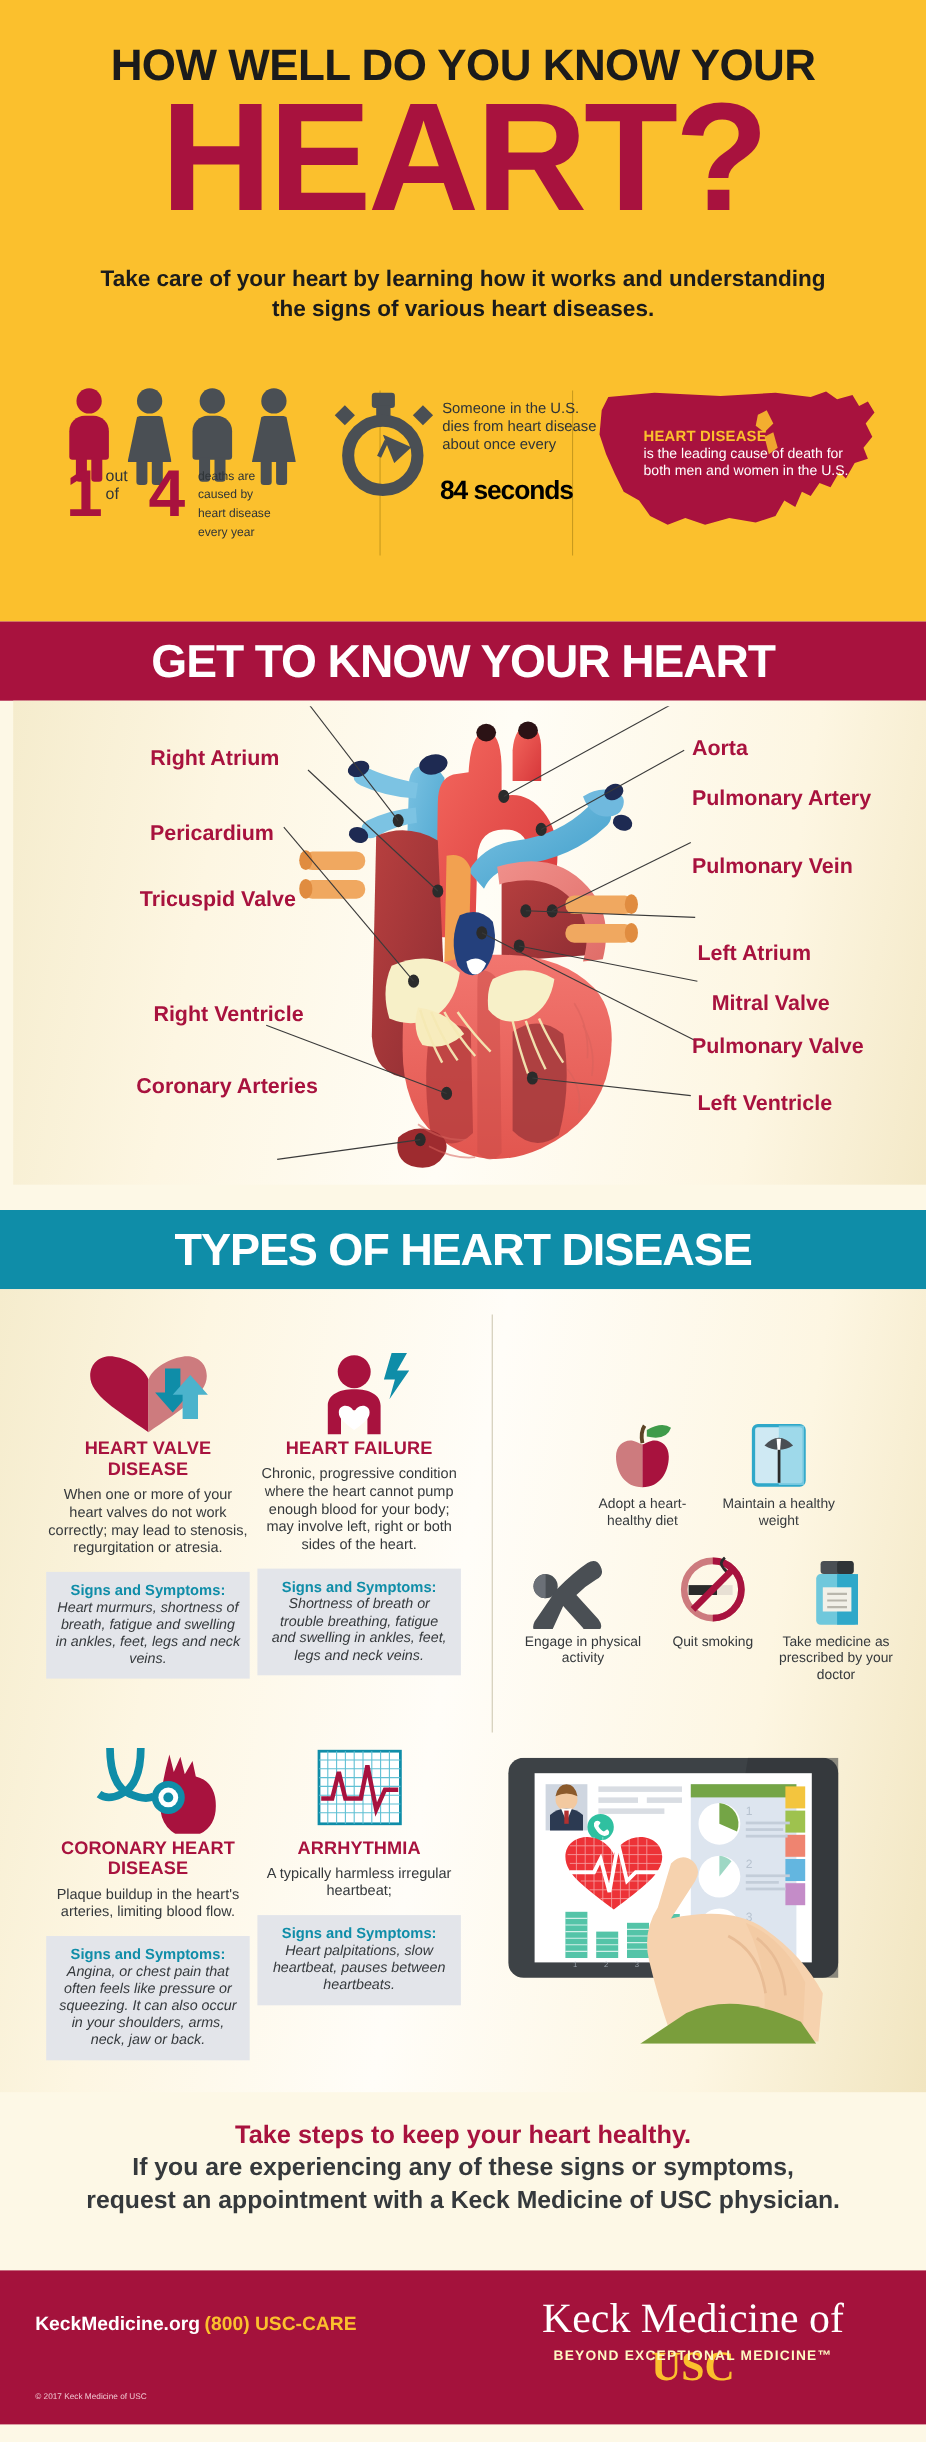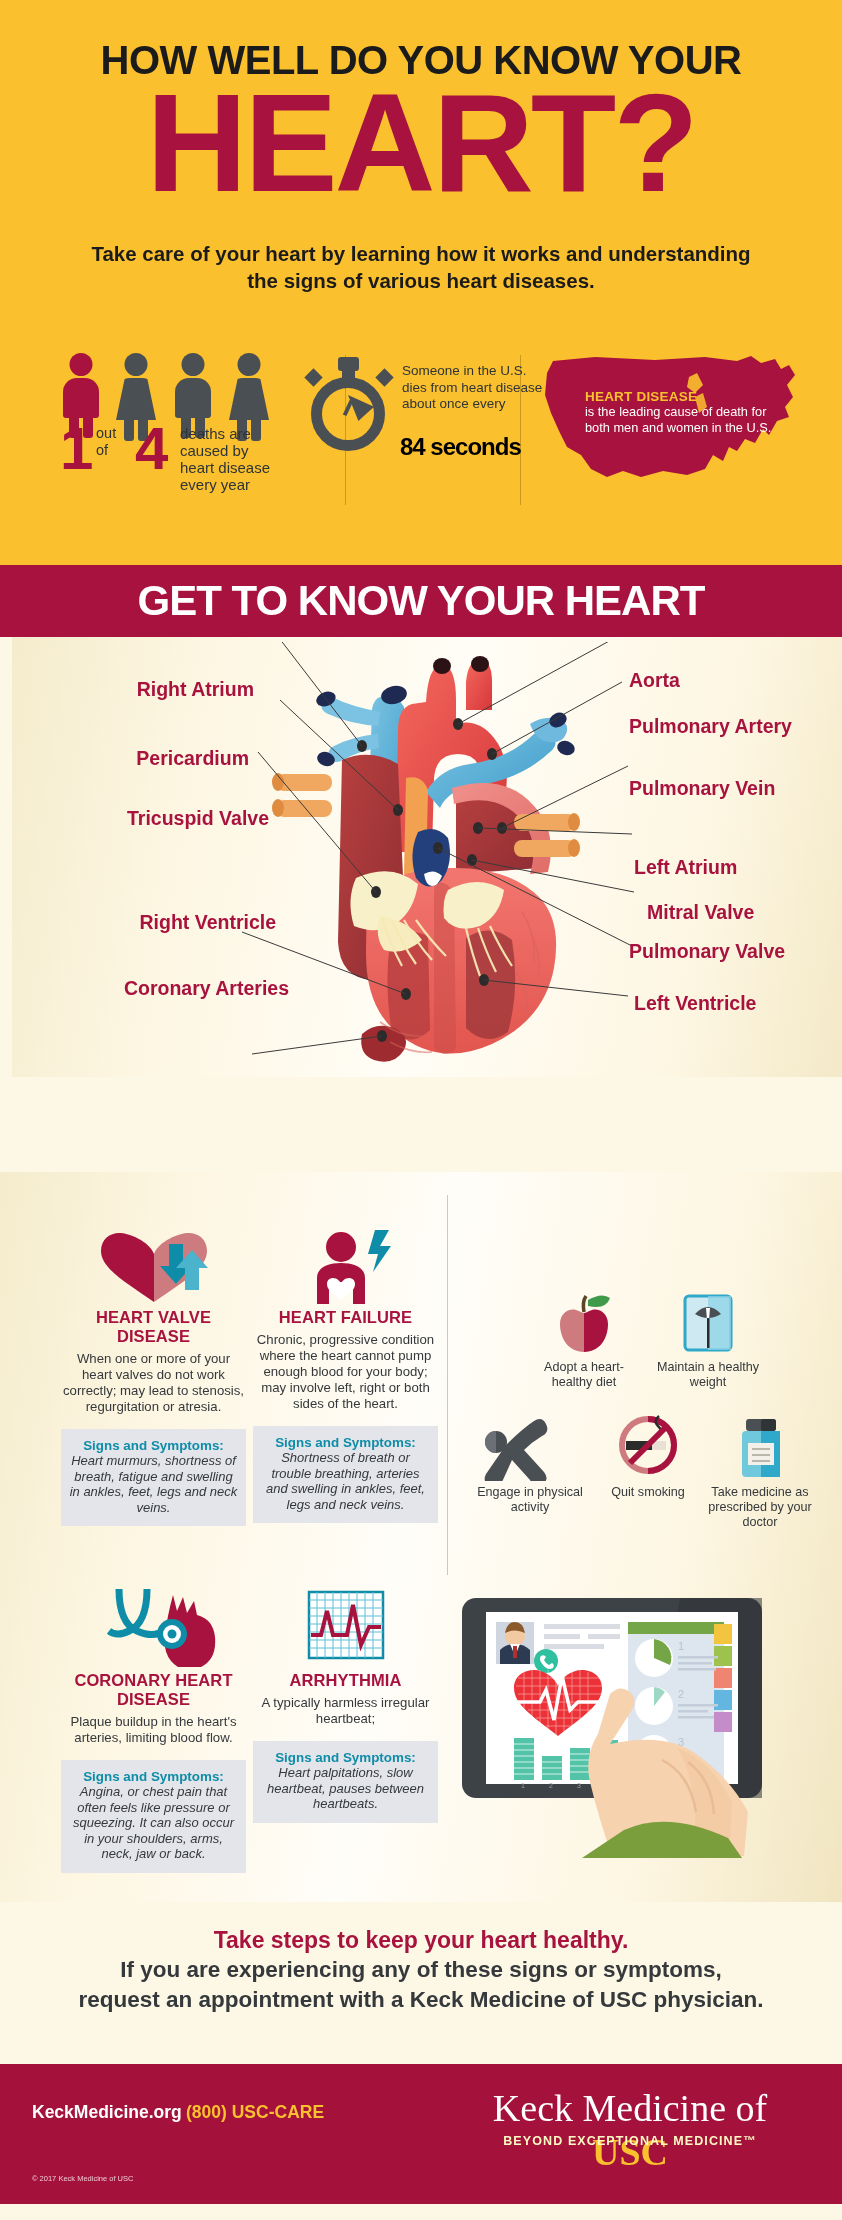--- a/index.html
+++ b/index.html
@@ -39,21 +39,21 @@
   .p-body { position:absolute; left:50%; transform:translateX(-50%); top:25px; width:36px; height:40px; border-radius:14px 14px 3px 3px; }
   .p-skirt { position:absolute; left:50%; transform:translateX(-50%); top:25px; width:40px; height:42px;
              clip-path:polygon(22% 0,78% 0,100% 100%,0 100%); border-radius:14px 14px 0 0; }
   .p-leg { position:absolute; top:63px; width:10px; height:22px; border-radius:0 0 3px 3px; }
   .p-leg.l { left:11px; } .p-leg.r { right:11px; }
 
   .frac { position:absolute; left:60px; top:78px; width:260px; height:70px; }
   .frac .big1 { position:absolute; left:0; top:-4px; font-size:60px; font-weight:bold; color:#a8123e; line-height:60px; }
   .frac .outof { position:absolute; left:36px; top:2px; font-size:14.5px; line-height:17px; color:#2f3437; font-weight:500; }
   .frac .big4 { position:absolute; left:75px; top:-4px; font-size:60px; font-weight:bold; color:#a8123e; line-height:60px; }
-  .frac .tail { position:absolute; left:120px; top:2px; font-size:15px; line-height:17px; color:#2f3437; font-weight:500; }
+  .frac .tail { position:absolute; left:120px; top:2px; font-size:11px; line-height:17px; color:#2f3437; font-weight:500; }
 
   
   .watch { position:absolute; left:303px; top:10px; width:92px; height:100px; }
   .watch-ring { position:absolute; left:8px; top:22px; width:74px; height:74px; border:11px solid #4a4f54; border-radius:50%; }
   .watch-crown { position:absolute; left:35px; top:2px; width:21px; height:14px; background:#4a4f54; border-radius:3px; }
   .watch-stem { position:absolute; left:39px; top:14px; width:13px; height:10px; background:#4a4f54; }
   .watch-nub { position:absolute; width:13px; height:13px; background:#4a4f54; transform:rotate(45deg); }
   .watch-nub.l { left:4px; top:16px; }
   .watch-nub.r { right:4px; top:16px; }
   .watch-pie { position:absolute; left:45px; top:40px; width:26px; height:26px; background:#4a4f54;
@@ -81,21 +81,21 @@
   .anat-label.r { text-align:right; }
 
   
   .band-teal { position:absolute; left:0; top:1100px; width:842px; height:72px; background:#0f8da8; }
   .band-teal .t { position:absolute; left:0; top:13px; width:842px; text-align:center; color:#fff;
                   font-size:41px; font-weight:bold; letter-spacing:-1px; }
 
   .types { position:absolute; left:0; top:1172px; width:842px; height:730px;
            background:linear-gradient(100deg,#f5eccd 0%,#fdf6e2 20%,#fffdf8 48%,#fdf6e2 78%,#f1e5c0 100%); }
 
-  .card { position:absolute; width:185px;margin-left:19px; }
+  .card { position:absolute; width:185px; }
   .card-icon { position:relative; height:74px; }
   .card-title { text-align:center; font-size:16.5px; font-weight:bold; color:#a8123e; line-height:19px; margin-top:4px; letter-spacing:0.1px; }
   .card-desc { text-align:center; font-size:13.2px; line-height:16px; color:#35393c; margin-top:5px; }
   .sym-box { margin-top:14px; background:#e3e5ea; padding:9px 8px 11px 8px; }
   .sym-h { text-align:center; font-size:13.4px; font-weight:bold; color:#0f8da8; }
   .sym-b { text-align:center; font-size:13px; line-height:15.5px; color:#35393c; font-style:italic; }
 
   .col-div { position:absolute; left:447px; top:1195px; width:1px; height:380px; background:#cfc9b4; }
 
   .tips-h { position:absolute; left:466px; top:1254px; width:360px; text-align:center;
@@ -344,20 +344,23 @@
 
     <div class="anat-label" style="left:617px;top:32px;">Aorta</div>
     <div class="anat-label" style="left:617px;top:78px;">Pulmonary Artery</div>
     <div class="anat-label" style="left:617px;top:140px;">Pulmonary Vein</div>
     <div class="anat-label" style="left:622px;top:219px;">Left Atrium</div>
     <div class="anat-label" style="left:635px;top:264px;">Mitral Valve</div>
     <div class="anat-label" style="left:617px;top:303px;">Pulmonary Valve</div>
     <div class="anat-label" style="left:622px;top:355px;">Left Ventricle</div>
   </div>
 
+  <div class="band-teal">
+    <div class="t">TYPES OF HEART DISEASE</div>
+  </div>
 
   <div class="types">
     <div class="col-div" style="top:23px;"></div>
 
     <div class="card" style="left:42px;top:58px;">
       <div class="card-icon">
         <svg width="185" height="74" viewBox="0 0 185 74">
           <path fill="#a8123e" d="M93,72 C64,52 40,38 40,21 C40,9 49,3 58,3 C68,3 88,11 93,24 Z"></path>
           <path fill="#cd7b7e" d="M93,72 C122,52 146,38 146,21 C146,9 137,3 128,3 C118,3 98,11 93,24 Z"></path>
           <path fill="#0f8da8" d="M130,8 l14,0 l0,22 l9,0 l-16,18 l-16,-18 l9,0 Z" transform="translate(-22,6)"></path>
@@ -378,21 +381,21 @@
           <circle cx="88" cy="17" r="15" fill="#a8123e"></circle>
           <path fill="#a8123e" d="M64,74 L64,48 C64,38 74,33 88,33 C102,33 112,38 112,48 L112,74 L100,74 L100,52 L76,52 L76,74 Z"></path>
           <path fill="#fff" d="M88,70 C80,64 74,60 74,54 C74,50 77,48 80,48 C84,48 87,51 88,54 C89,51 92,48 96,48 C99,48 102,50 102,54 C102,60 96,64 88,70 Z"></path>
           <path fill="#0f8da8" d="M122,0 l14,0 l-9,16 l11,0 l-18,26 l5,-18 l-10,0 Z"></path>
         </svg>
       </div>
       <div class="card-title">HEART FAILURE</div>
       <div class="card-desc">Chronic, progressive condition where the heart cannot pump enough blood for your body; may involve left, right or both sides of the heart.</div>
       <div class="sym-box">
         <div class="sym-h">Signs and Symptoms:</div>
-        <div class="sym-b">Shortness of breath or trouble breathing, arteries and swelling in ankles, feet, legs and neck veins.</div>
+        <div class="sym-b">Shortness of breath or trouble breathing, fatigue and swelling in ankles, feet, legs and neck veins.</div>
       </div>
     </div>
 
     <div class="card" style="left:42px;top:415px;">
       <div class="card-icon" style="height:80px;">
         <svg width="185" height="80" viewBox="0 0 185 80">
           <path fill="#a8123e" d="M112,8 l4,16 l6,-14 l4,16 l7,-12 l3,14 q16,4 18,22 q2,22 -14,30 q-18,8 -30,-6
             q-8,-10 -6,-26 q2,-18 8,-40 Z"></path>
           <circle cx="111" cy="47" r="15" fill="#0f8da8"></circle>
           <circle cx="111" cy="47" r="9" fill="#fff"></circle>

